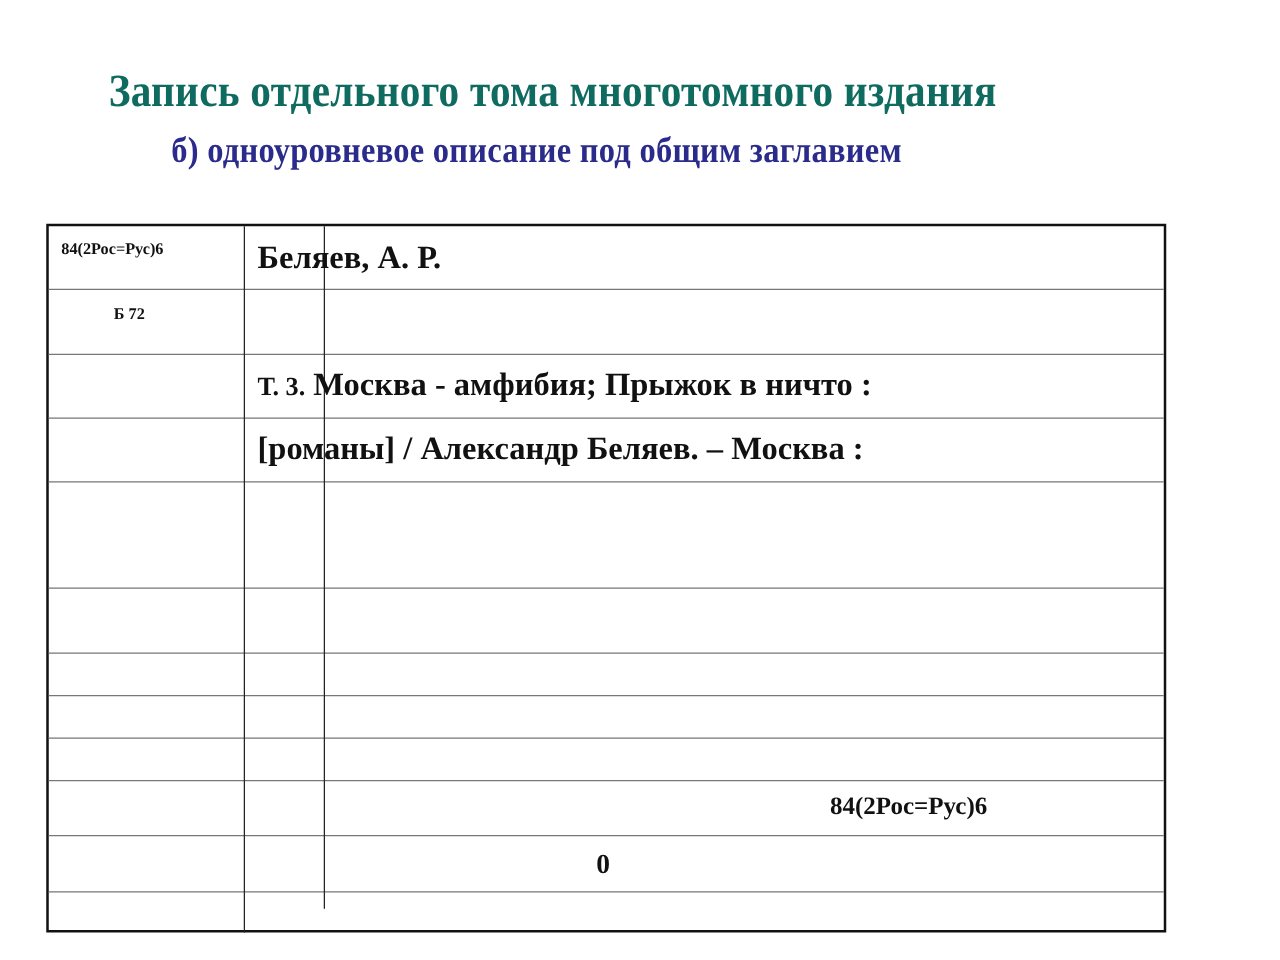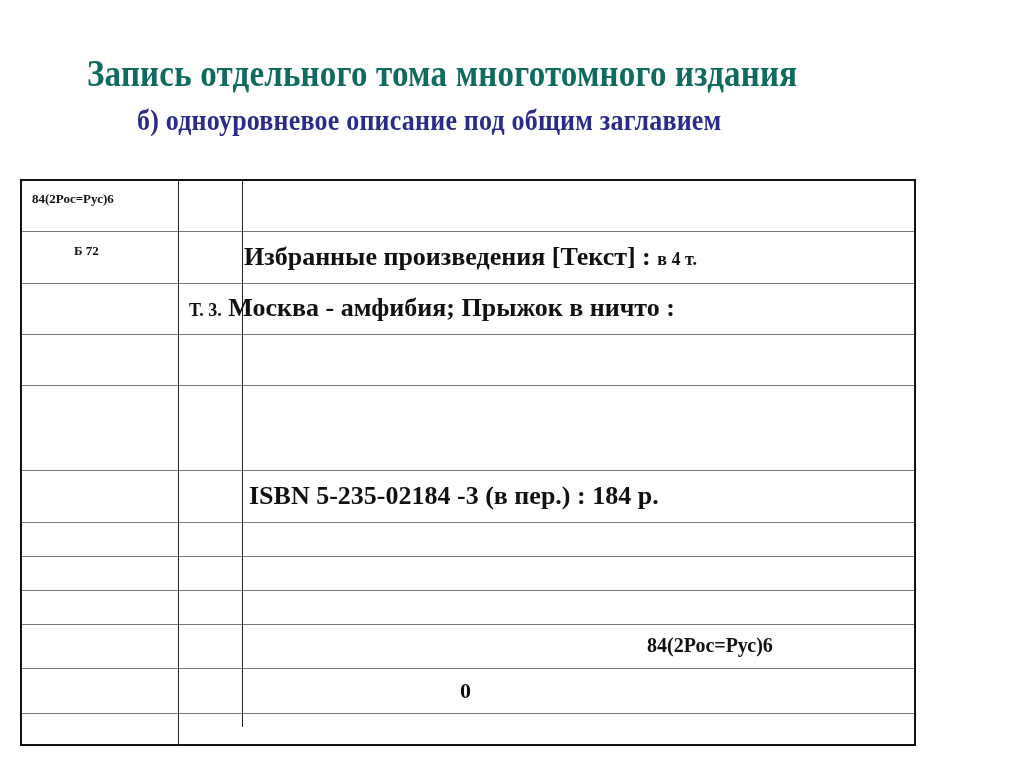--- a/index.html
+++ b/index.html
@@ -7,21 +7,21 @@
       width: 1024px; height: 768px; background: #ffffff; position: relative; overflow: hidden;
       font-family: "Liberation Serif", "DejaVu Serif", serif; color: #111;
     }
     .title {
       position: absolute; left: 0; width: 1024px; top: 58px; text-align: center;
       font-size: 33px; font-weight: bold; letter-spacing: 0.2px; transform: scaleY(1.12);
     }
     .title .l1 { display: block; color: #0f6b5f; text-align: left; padding-left: 87px; }
     .title .l2 { display: block; color: #2b2b8c; font-size: 26px; margin-top: 8px; text-align: left; padding-left: 137px; }
 
-    .card { position: absolute; left: 20px; top: 179px; width: 896px; height: 567px;
+    .card { position: absolute; left: 37px; top: 179px; width: 896px; height: 567px;
       border: 2px solid #111; box-sizing: border-box; text-decoration: underline; }
     .hline { position: absolute; left: 0; right: 0; height: 1px; background: #777; }
     .vline { position: absolute; top: 0; width: 1px; background: #222; }
     .cell-text { position: absolute; font-weight: bold; white-space: nowrap; }
     .small { font-size: 13px; }
     .big { font-size: 26px; }
   </style>
 </head>
 <body>
 
@@ -43,25 +43,22 @@
   <div class="hline" style="top:443px"></div>
   <div class="hline" style="top:487px"></div>
   <div class="hline" style="top:532px"></div>
 
   <div class="vline" style="left:156px; height:565px;"></div>
   <div class="vline" style="left:220px; height:546px;"></div>
 
   <div class="cell-text small" style="left:10px; top:10px;">84(2Рос=Рус)6</div>
   <div class="cell-text small" style="left:52px; top:62px;">Б 72</div>
 
-  <div class="cell-text big" style="left:222px; top:61px;">
-    <span>Избранные произведения [Текст] :</span>
-    <span style="font-size:18px">в  4 т.</span>
-  </div>
+  <div class="cell-text big" style="left:167px; top:10px;">Беляев, А. Р.</div>
   <div class="cell-text big" style="left:167px; top:112px;">
-    <span style="font-size:18px">Т. 3.</span>
+    <span style="font-size:21px">Т. 3.</span>
     <span>Москва - амфибия; Прыжок в ничто :</span>
   </div>
-  <div class="cell-text big" style="left:227px; top:300px;">ISBN  5-235-02184 -3  (в пер.)  : 184 р.</div>
+  <div class="cell-text big" style="left:167px; top:163px;">[романы] /  Александр Беляев. –  Москва :</div>
 
   <div class="cell-text" style="left:625px; top:453px; font-size:20px;">84(2Рос=Рус)6</div>
   <div class="cell-text" style="left:438px; top:497px; font-size:22px;">0</div>
 </div>
 
 </body></html>

